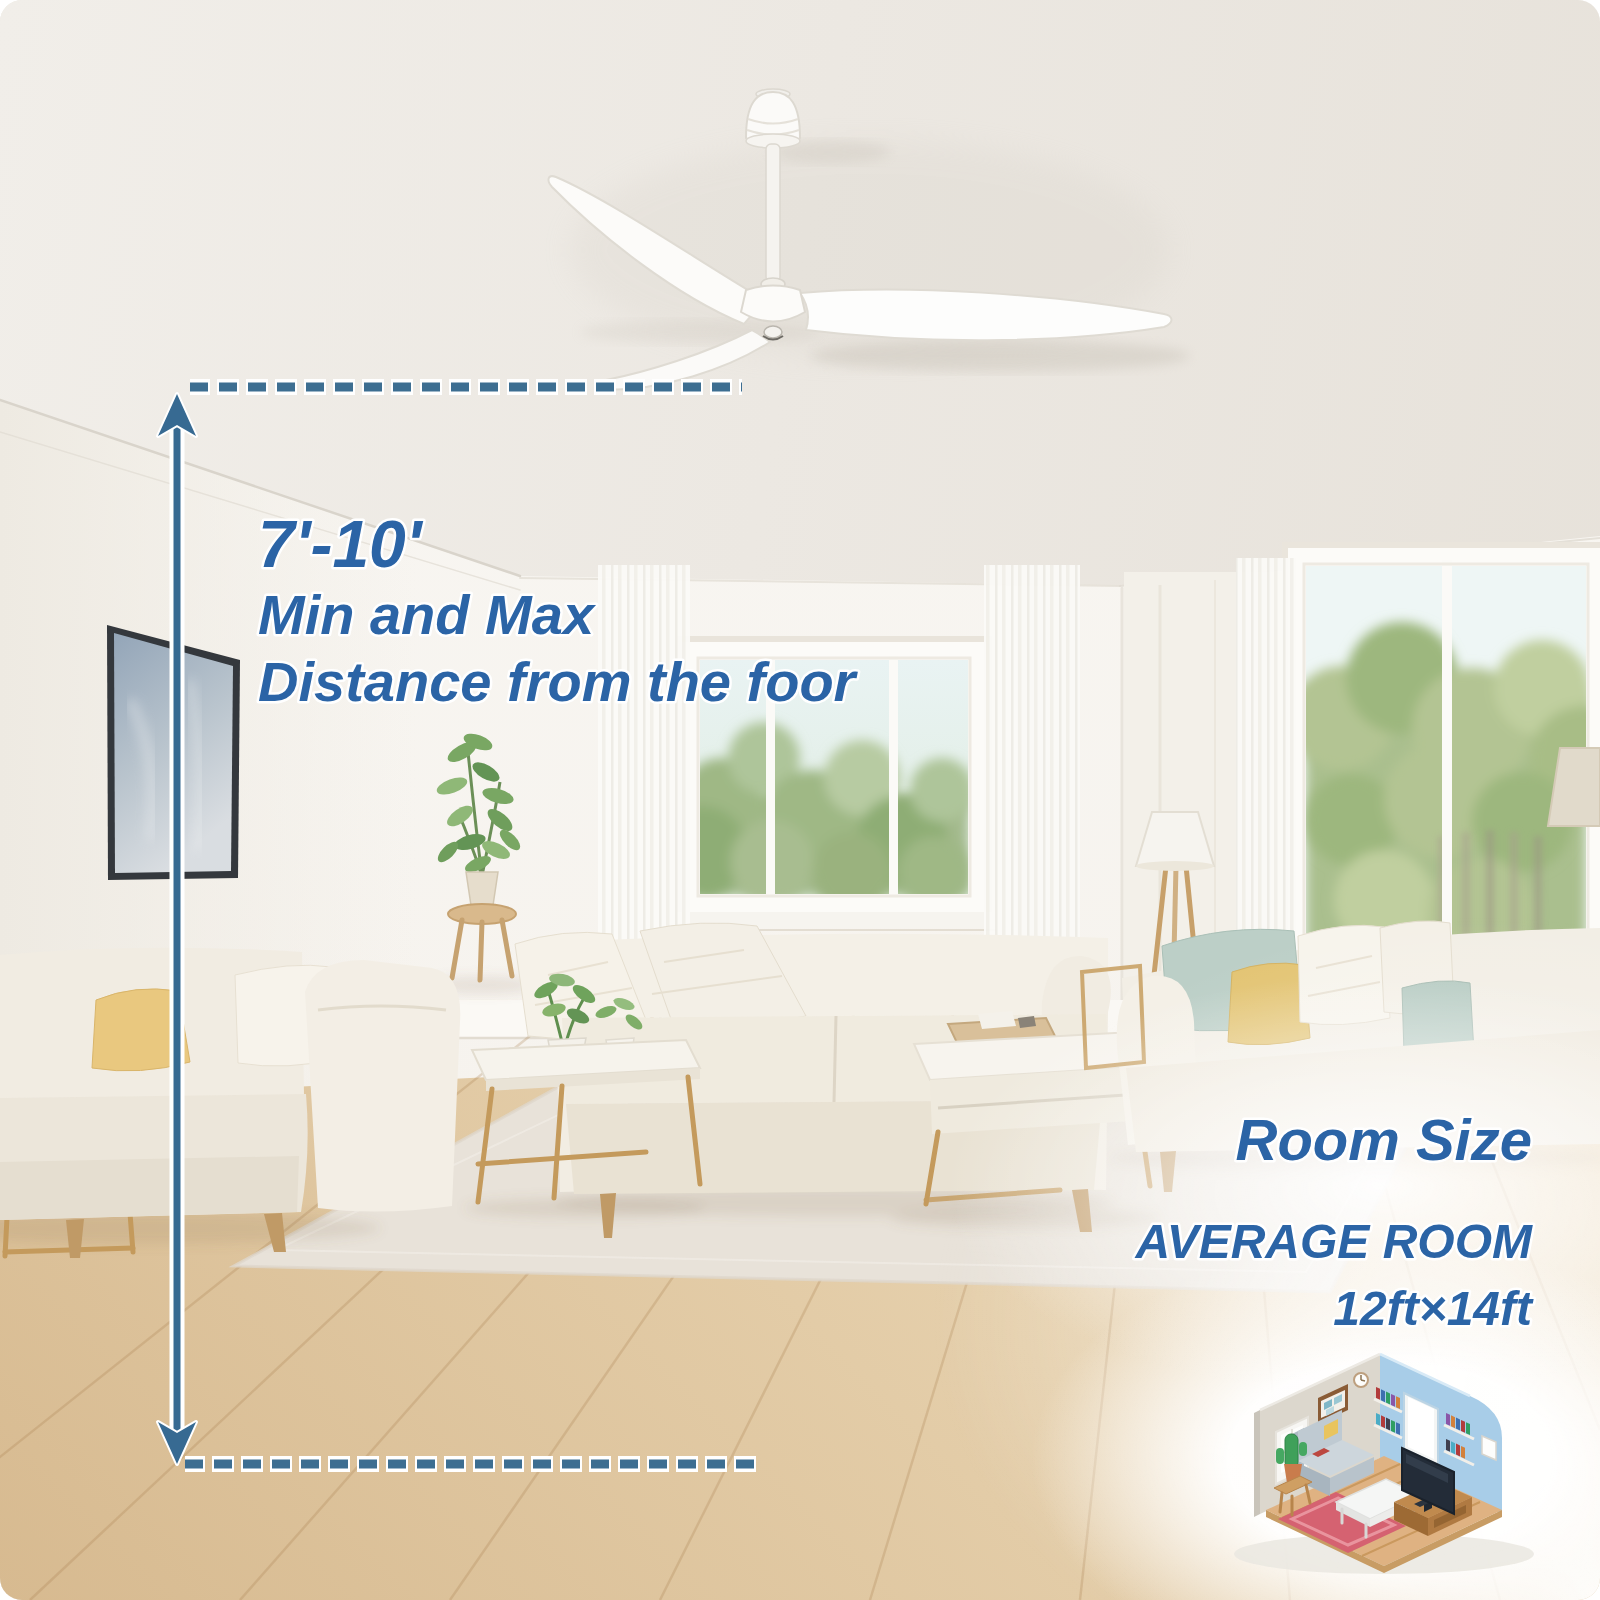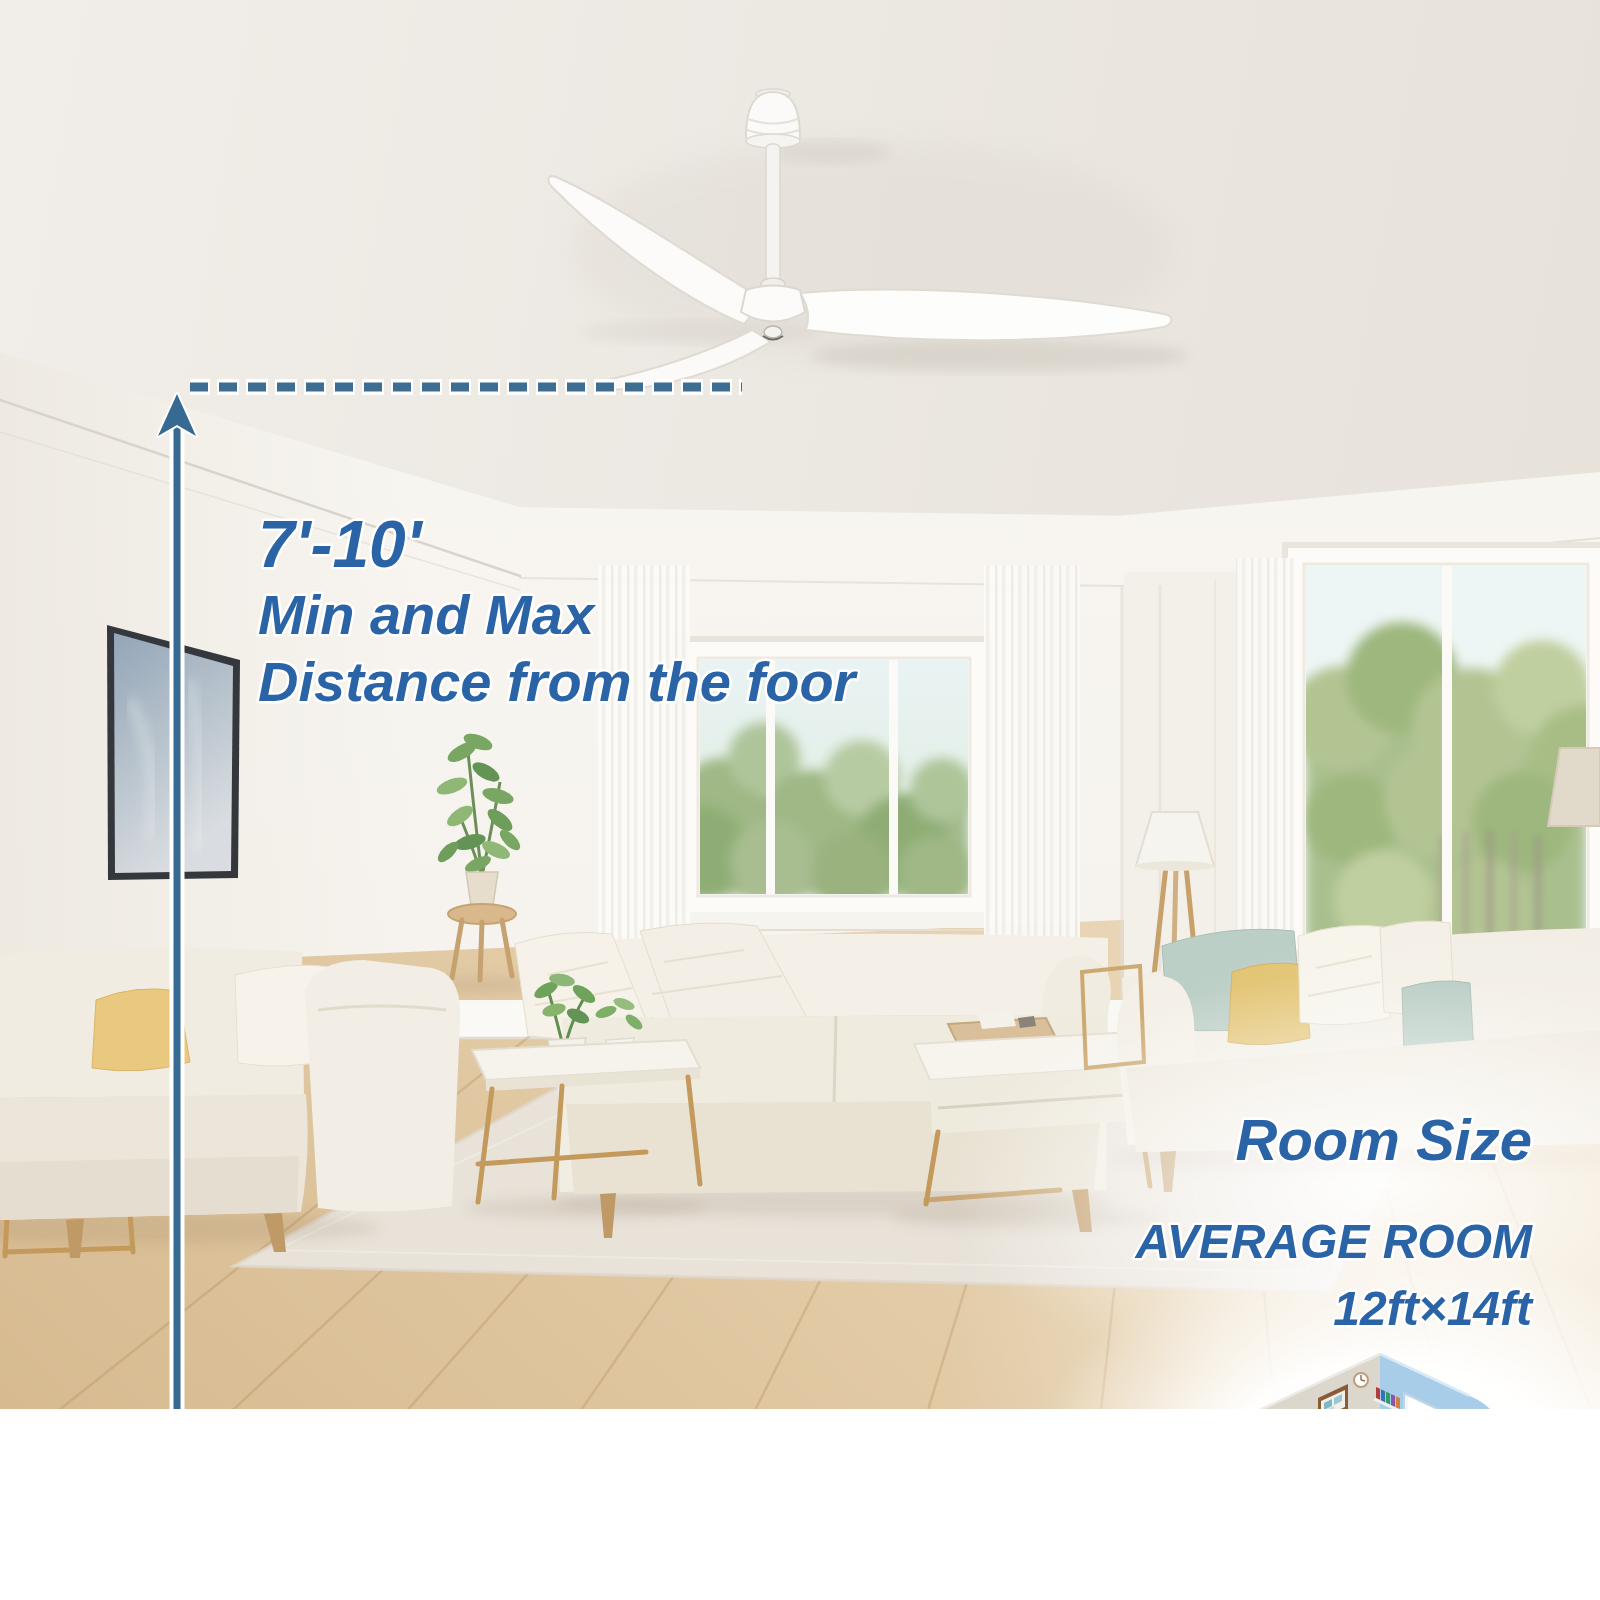--- a/index.html
+++ b/index.html
@@ -1,17 +1,17 @@
 <!DOCTYPE html>
 <html><head>
 <meta charset="utf-8">
 <style>
   html,body{margin:0;padding:0;background:#fff;}
-  .canvas{position:relative;width:1600px;height:1409px;overflow:hidden;
-          font-family:"Liberation Sans",sans-serif;background:#f7f5f1;}
+  .canvas{position:relative;width:1600px;height:1600px;overflow:hidden;
+          font-family:"Liberation Sans",sans-serif;background:#f7f5f1;border-radius:22px;}
   .layer{position:absolute;inset:0;}
   
   .ceiling{background:linear-gradient(100deg,#f1eee9 0%,#ece8e2 45%,#e6e1d9 100%);
     clip-path:polygon(0 0,100% 0,100% 33.5%,70% 36.6%,32.5% 36%,0 25%);}
   .backwall{background:linear-gradient(180deg,#f9f7f3 0%,#f6f3ee 70%,#f2eee7 100%);}
   .leftwall-shade{background:linear-gradient(to right,#eeeae2 0%,rgba(238,234,226,0) 26%);}
   .floor{background:linear-gradient(to top right,#d7ba90 0%,#e5cfab 40%,#f3e8d4 88%);
     clip-path:polygon(0 75.6%,17% 68%,70% 65.3%,100% 62.5%,100% 100%,0 100%);}
   
   .white-fade{background:

